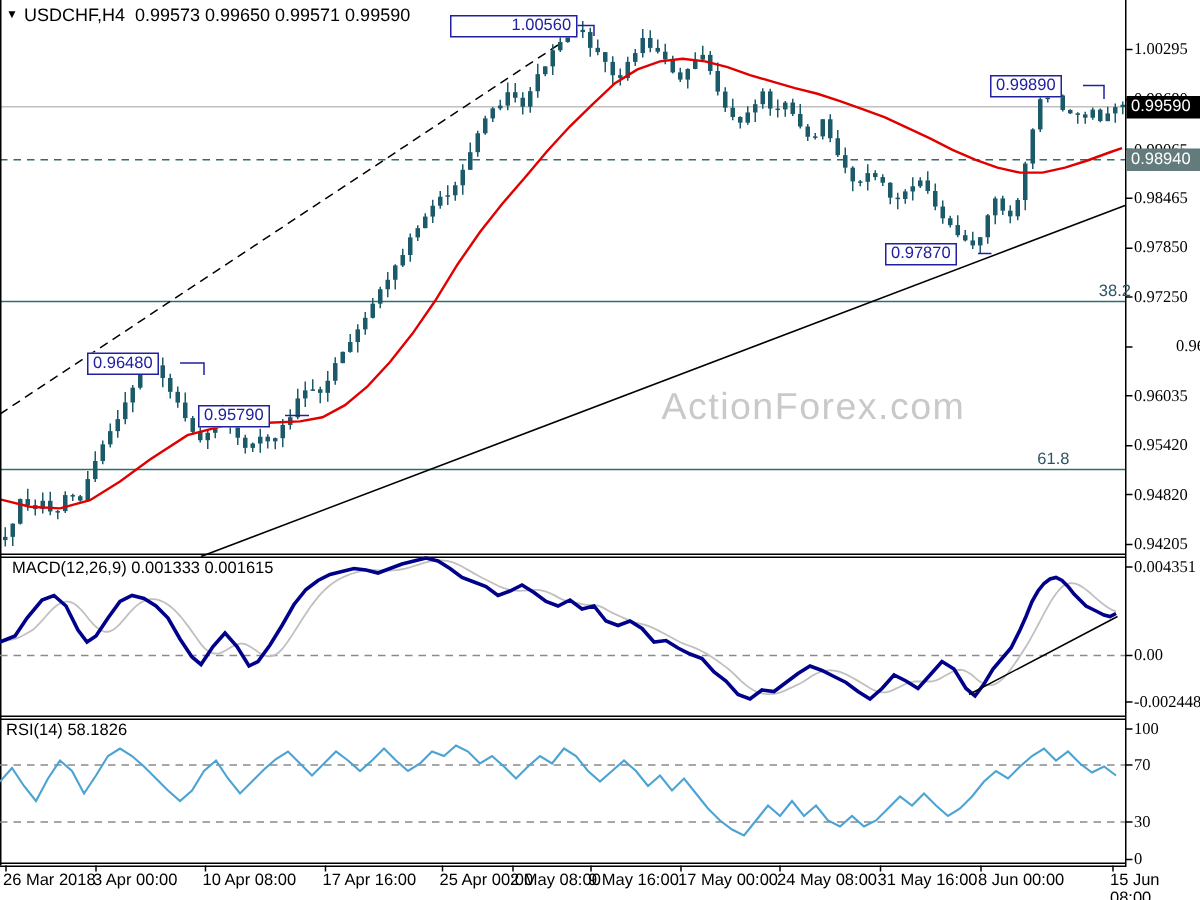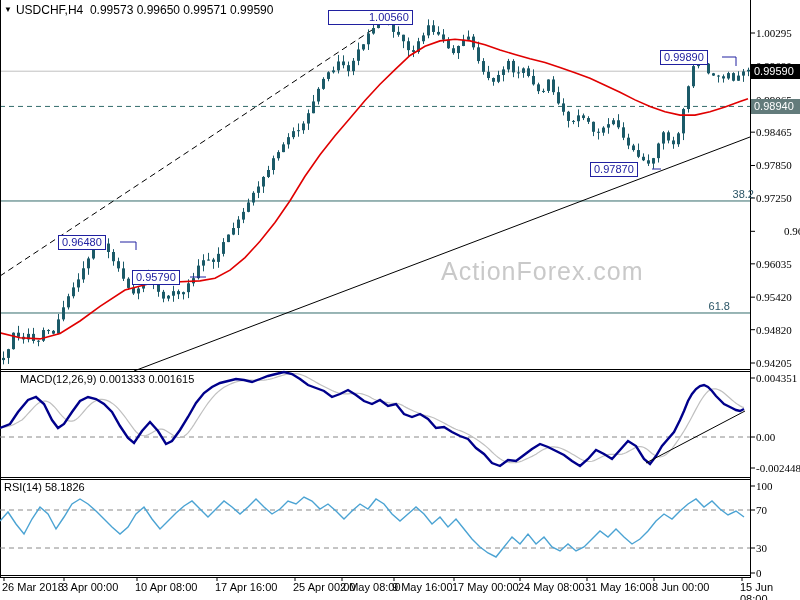--- a/index.html
+++ b/index.html
@@ -4,21 +4,21 @@
 <style>
   html,body{margin:0;padding:0;background:#fff;}
   #root{position:relative;width:800px;height:600px;background:#ffffff;overflow:hidden;
         font-family:"Liberation Sans",sans-serif;}
   .abs{position:absolute;}
   #watermark{left:441px;top:257px;font-size:25px;color:#c9c9c9;letter-spacing:1px;z-index:1;}
   #chart-svg{left:0;top:0;z-index:2;}
   .txt{z-index:3;color:#000;font-size:11px;white-space:nowrap;}
   #title-bar{left:4px;top:3px;font-size:12px;z-index:4;}
   #title-bar .arrow{font-size:8px;vertical-align:2px;margin-right:4px;}
-  #macd-label{left:20px;top:373px;}
+  #macd-label{left:8px;top:373px;}
   #rsi-label{left:4px;top:481px;}
   .callout{z-index:4;border:1px solid #2020a0;color:#2020a0;background:#ffffff;
            font-size:11px;line-height:13px;padding:0 3px;}
   .badge{z-index:5;left:751px;width:61px;height:15px;color:#ffffff;font-size:11px;
          line-height:15px;padding-left:3px;box-sizing:border-box;}
   .ytick{z-index:3;left:756px;font-size:11px;color:#000;font-family:Liberation Serif, serif;}
   .xtick{z-index:3;top:581px;font-size:11px;color:#000;}
   .fib{z-index:3;width:36px;text-align:right;font-size:11px;color:#2b5566;}
 </style>
 </head>
@@ -393,22 +393,22 @@
   </div>
 
   <div id="macd-label" class="abs txt">MACD(12,26,9) 0.001333 0.001615</div>
   <div id="rsi-label" class="abs txt">RSI(14) 58.1826</div>
 
   <div id="badge-current" class="abs badge" style="top: 63.702px; background: rgb(0, 0, 0);">0.99590</div>
   <div id="badge-level" class="abs badge" style="top: 98.9236px; background: rgb(99, 123, 123);">0.98940</div>
 
   <div id="gen-layers"></div>
 <div class="abs fib" style="left: 718px; top: 187.98px;">38.2</div>
-    <div class="abs fib" style="left: 694px; top: 299.985px;">61.8</div>
-    <div class="abs callout" style="left: 328px; top: 10px; padding-left: 40px;">1.00560</div>
+    <div class="abs fib" style="left: 677px; top: 299.985px;">61.8</div>
+    <div class="abs callout" style="left: 300px; top: 10px; padding-left: 40px;">1.00560</div>
     <div class="abs callout" style="left: 660px; top: 50px;">0.99890</div>
     <div class="abs callout" style="left: 590px; top: 162px;">0.97870</div>
     <div class="abs callout" style="left: 58px; top: 235px;">0.96480</div>
     <div class="abs callout" style="left: 132px; top: 270px;">0.95790</div>
     <div class="abs ytick" style="top: 27px;">1.00295</div>
     <div class="abs ytick" style="top: 60.3251px;">0.99680</div>
     <div class="abs ytick" style="top: 93.6502px;">0.99065</div>
     <div class="abs ytick" style="top: 126.163px;">0.98465</div>
     <div class="abs ytick" style="top: 159.488px;">0.97850</div>
     <div class="abs ytick" style="top: 192px;">0.97250</div>

